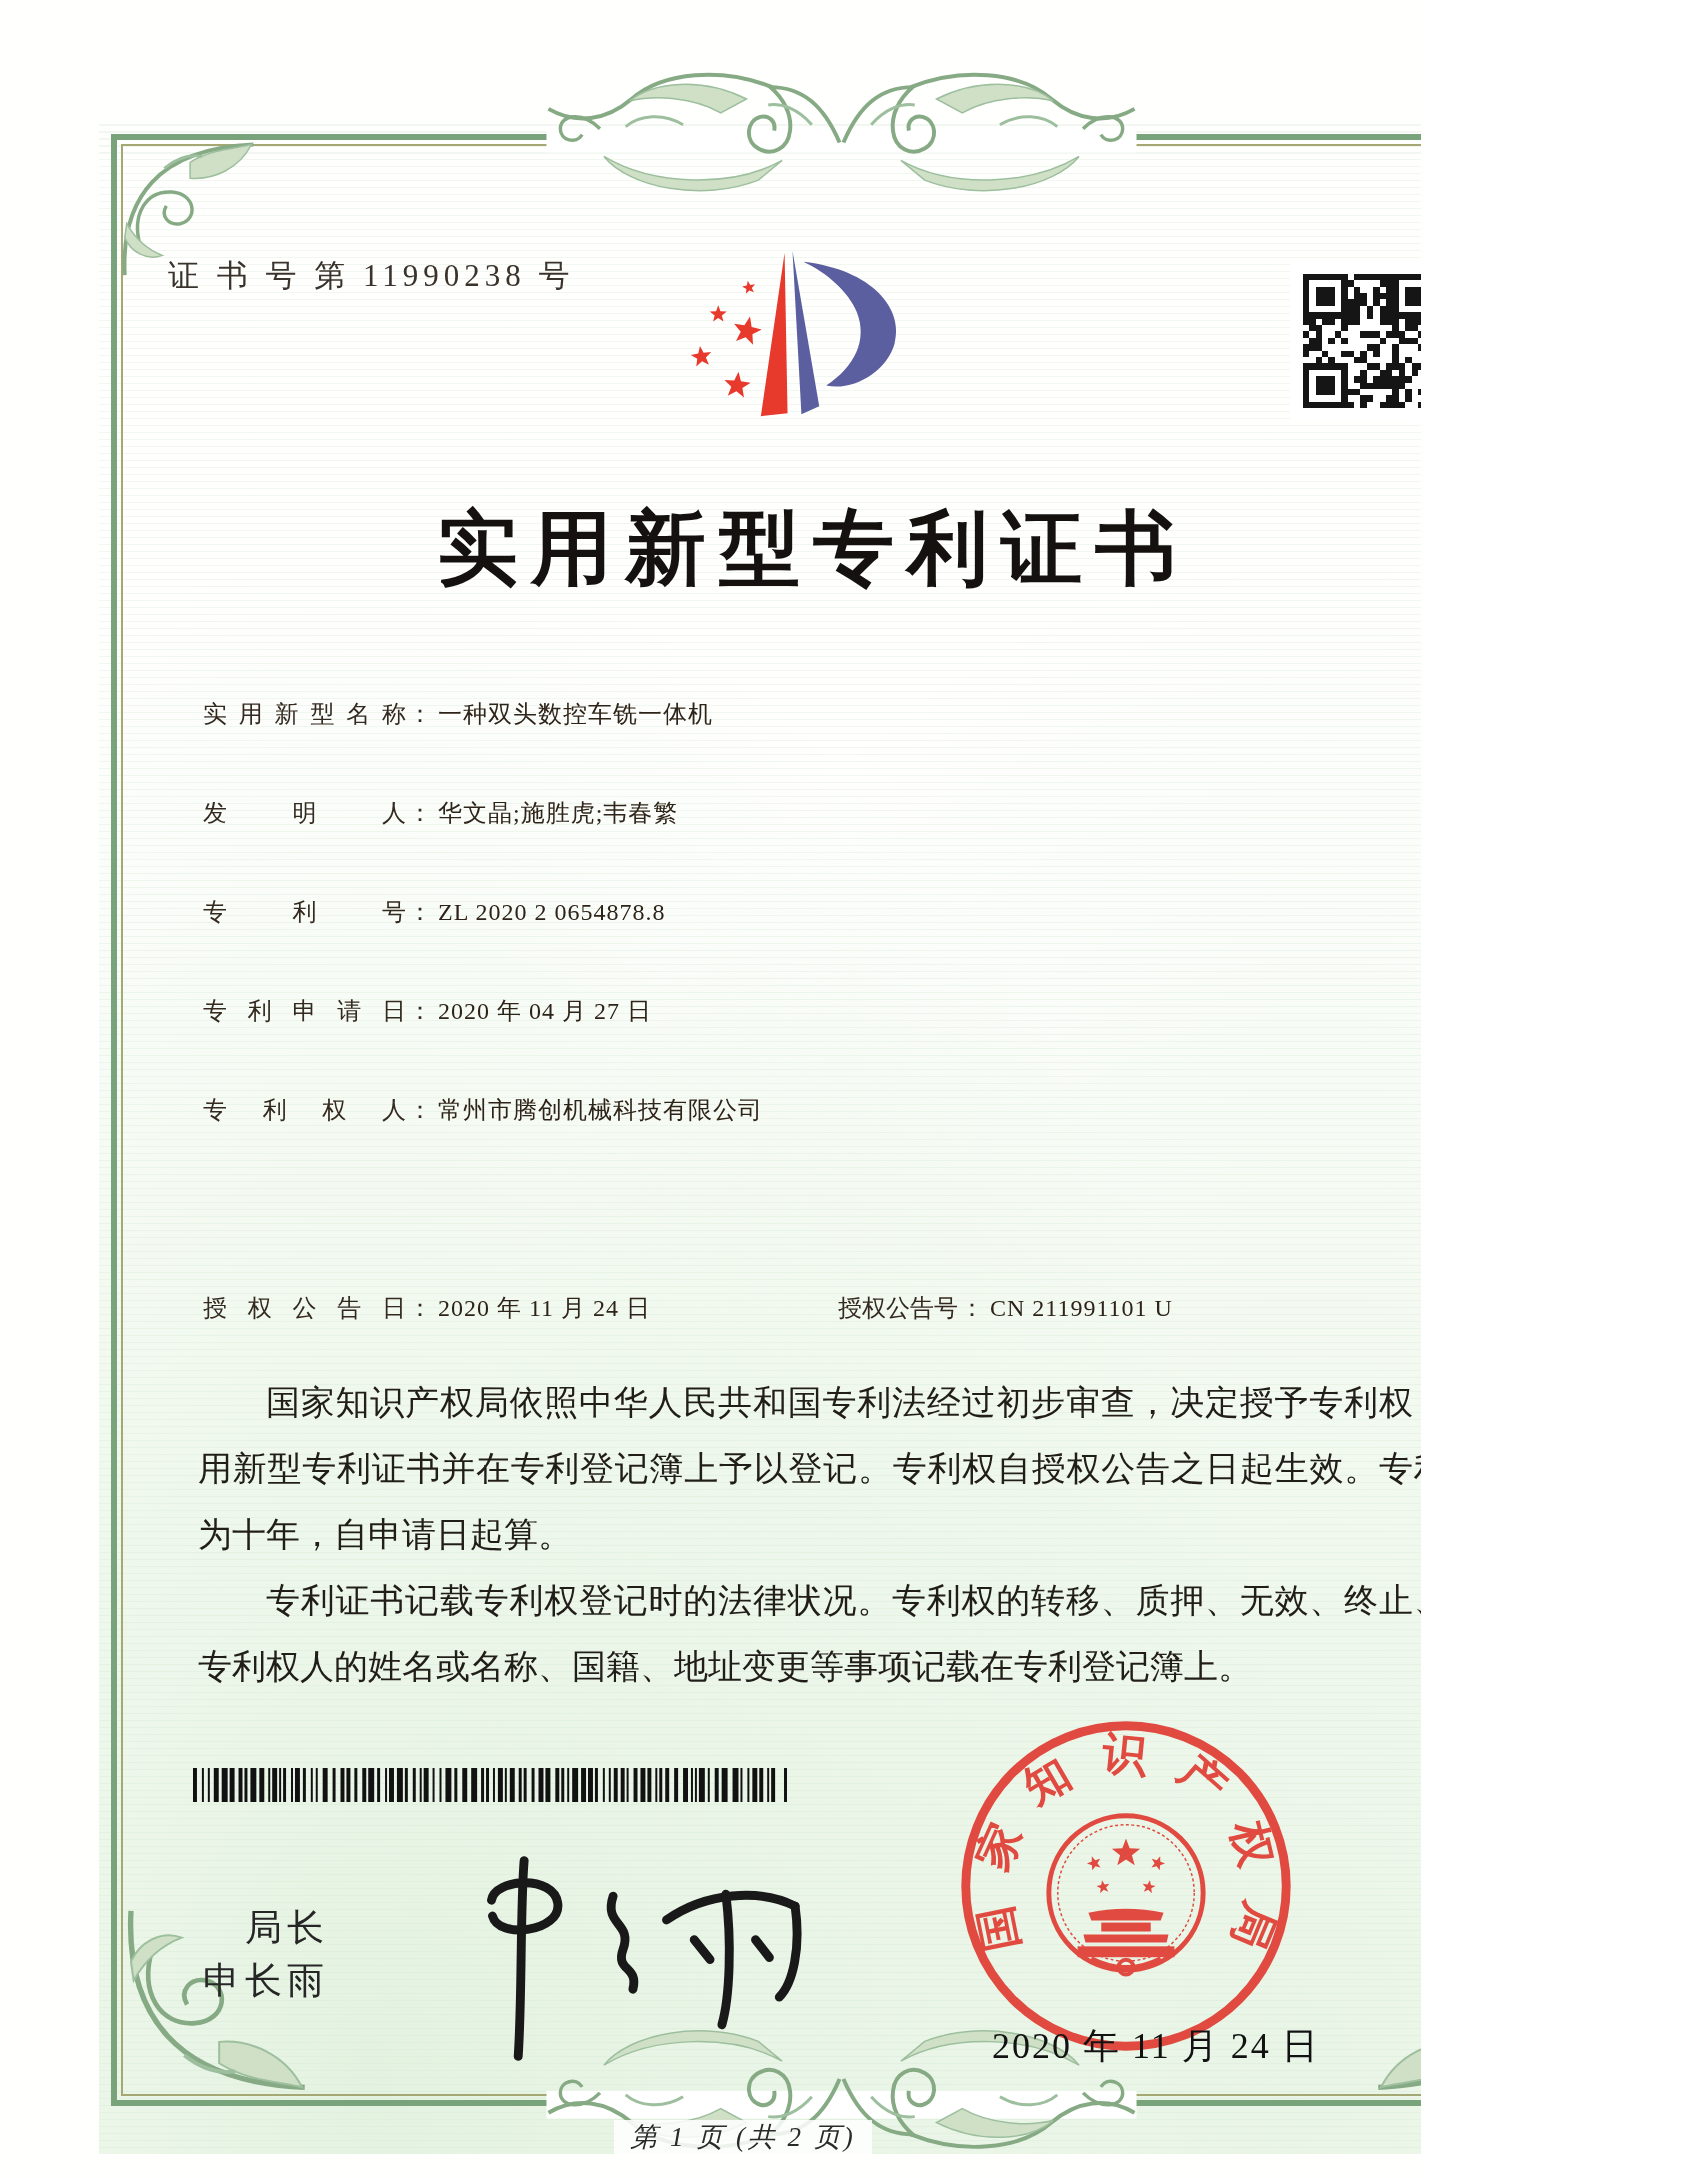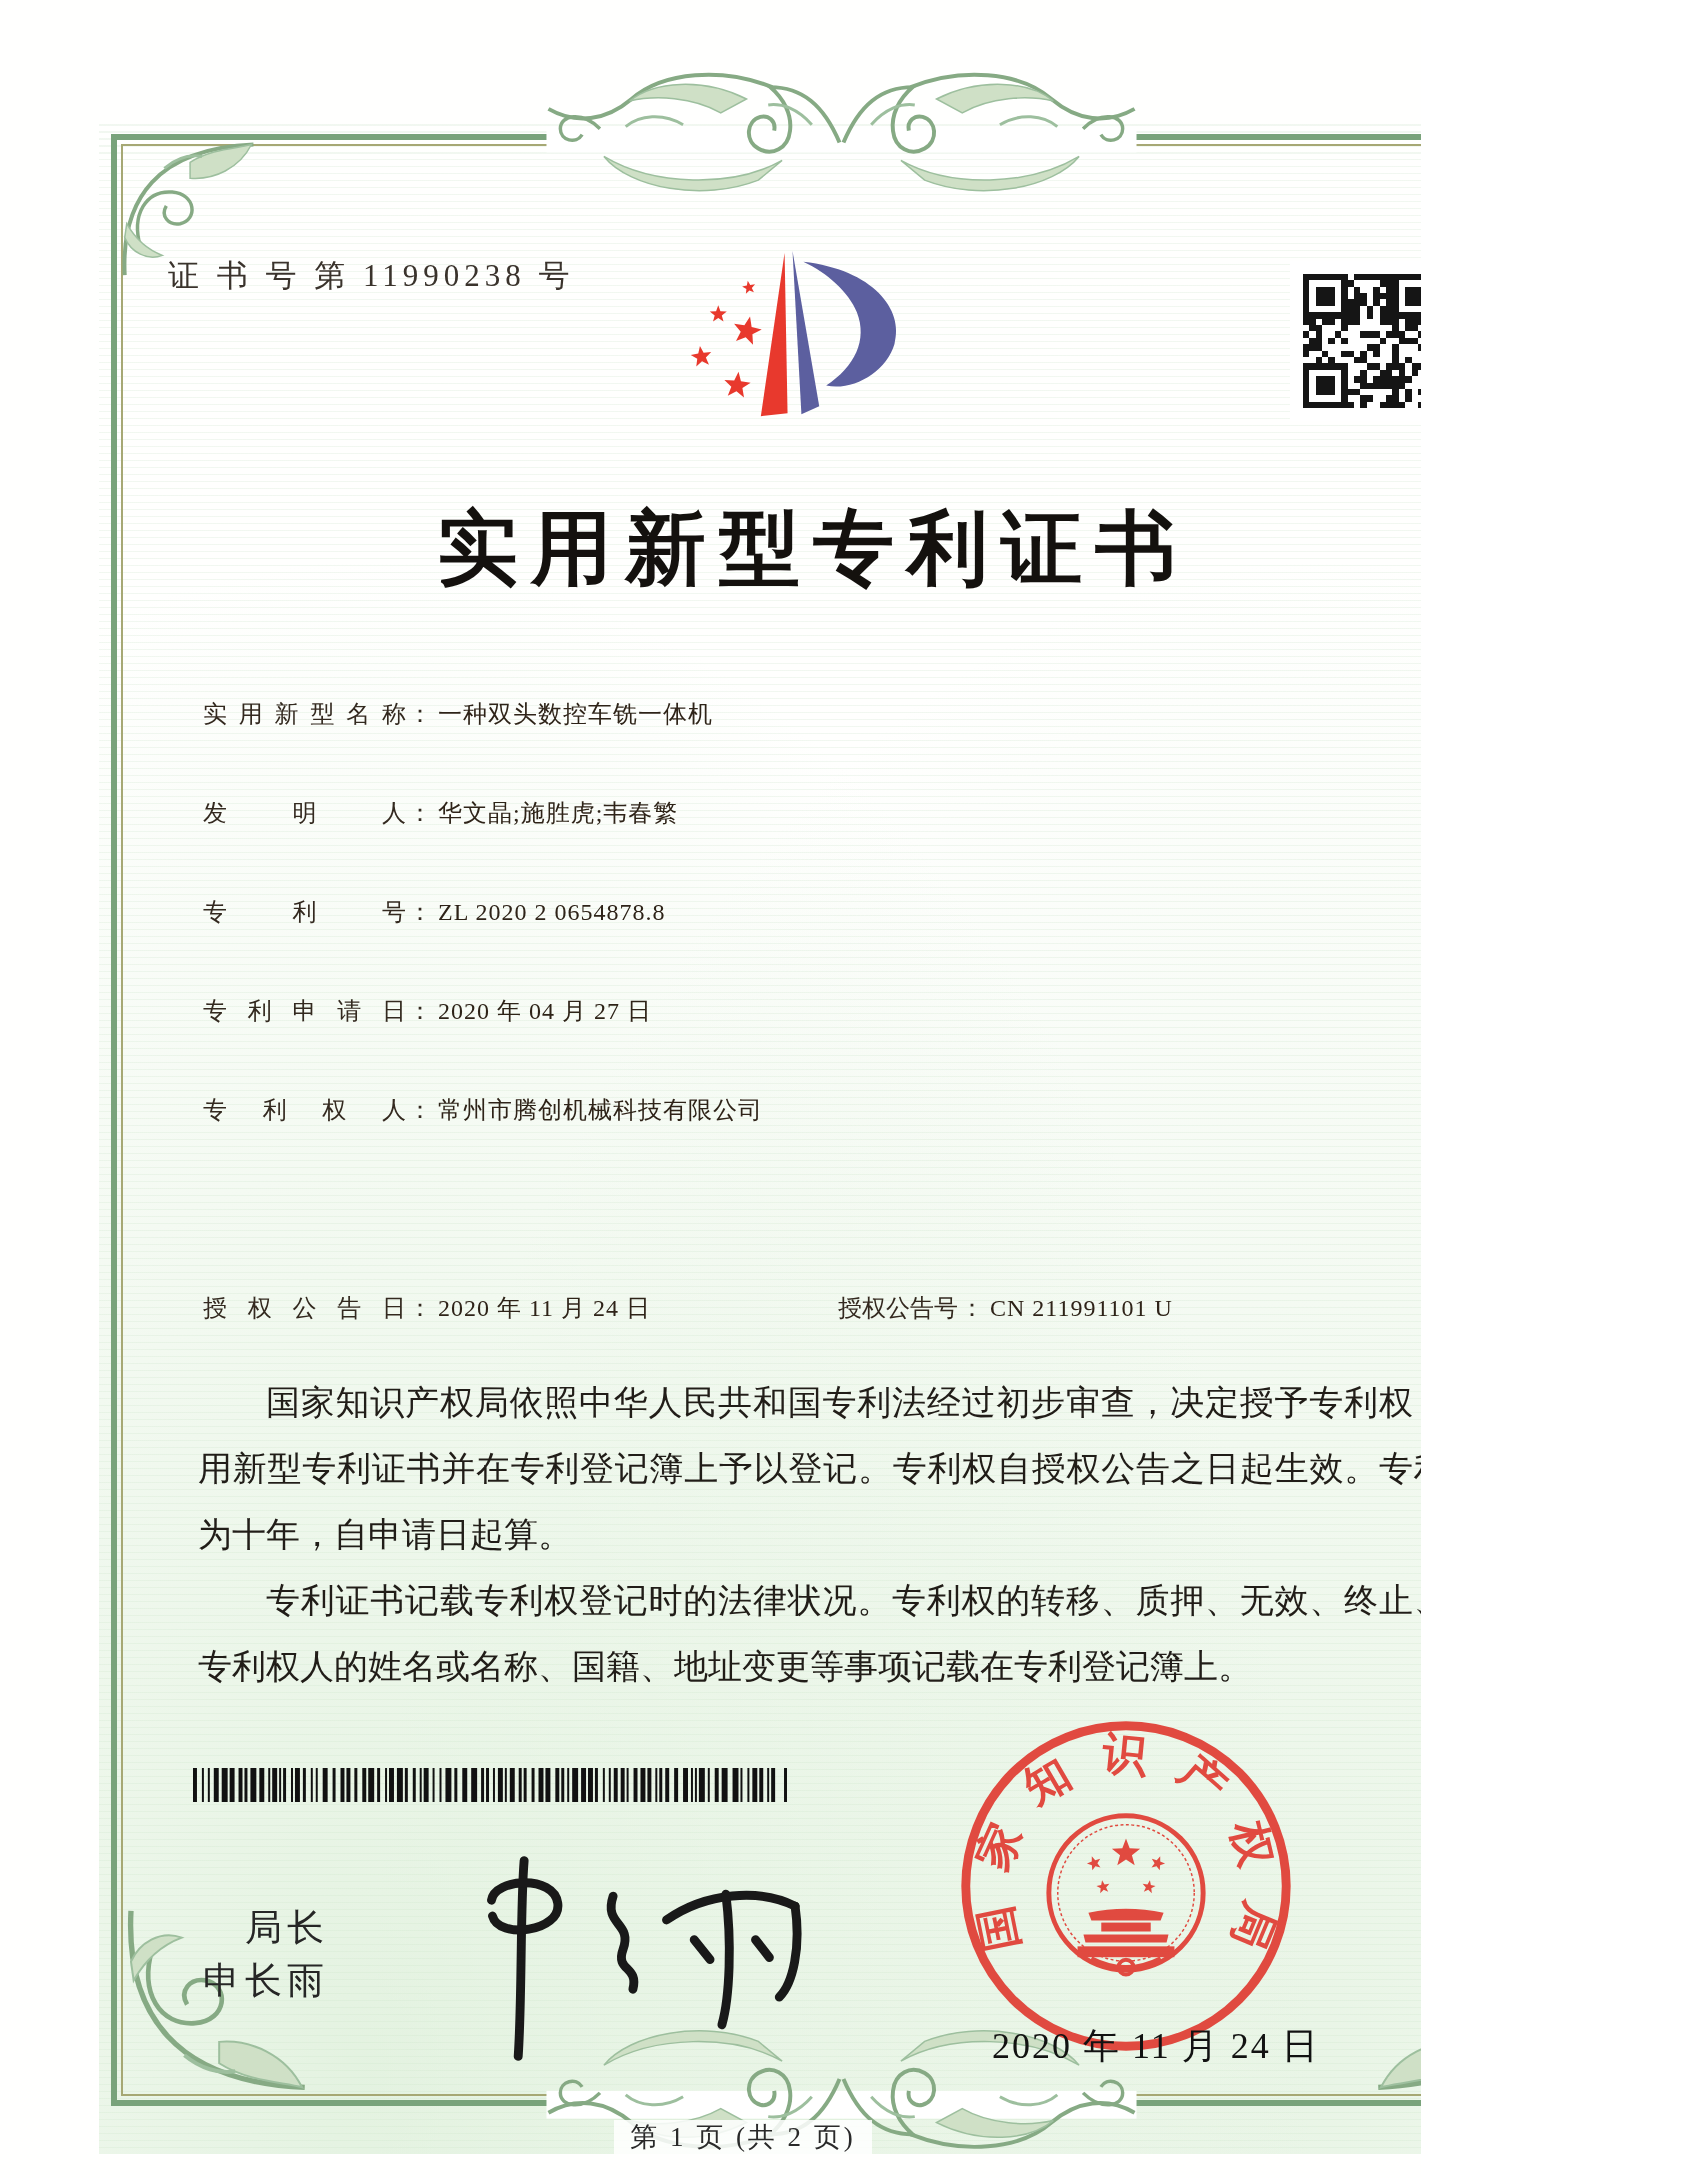--- a/index.html
+++ b/index.html
@@ -40,21 +40,21 @@
   .signer div{line-height:1.0;}
   .signer .name{margin-top:16px;}
   .signature{position:absolute;left:447px;top:1847px;width:356px;height:226px;}
 
   .seal{position:absolute;left:945px;top:1705px;width:362px;height:362px;opacity:.9;}
   .seal text{font-family:"Liberation Serif","DejaVu Serif",serif;font-weight:600;}
   .issue-date{position:absolute;left:992px;top:2022px;font-size:36px;letter-spacing:2px;color:#121212;z-index:6;}
 
   .footer{position:absolute;left:535px;top:2119px;width:416px;text-align:center;font-size:27px;
           letter-spacing:3px;color:#2a2a2a;z-index:6;}
-  .footer span{background:rgba(255,255,255,.85);padding:2px 16px;}
+  .footer span{background:rgba(255,255,255,.85);padding:2px 16px;font-style:italic;}
 </style>
 </head>
 <body>
 
 <div class="page">
 
   <div class="texture"></div>
 
   <div class="frame">
     <div class="frame-in"></div>

